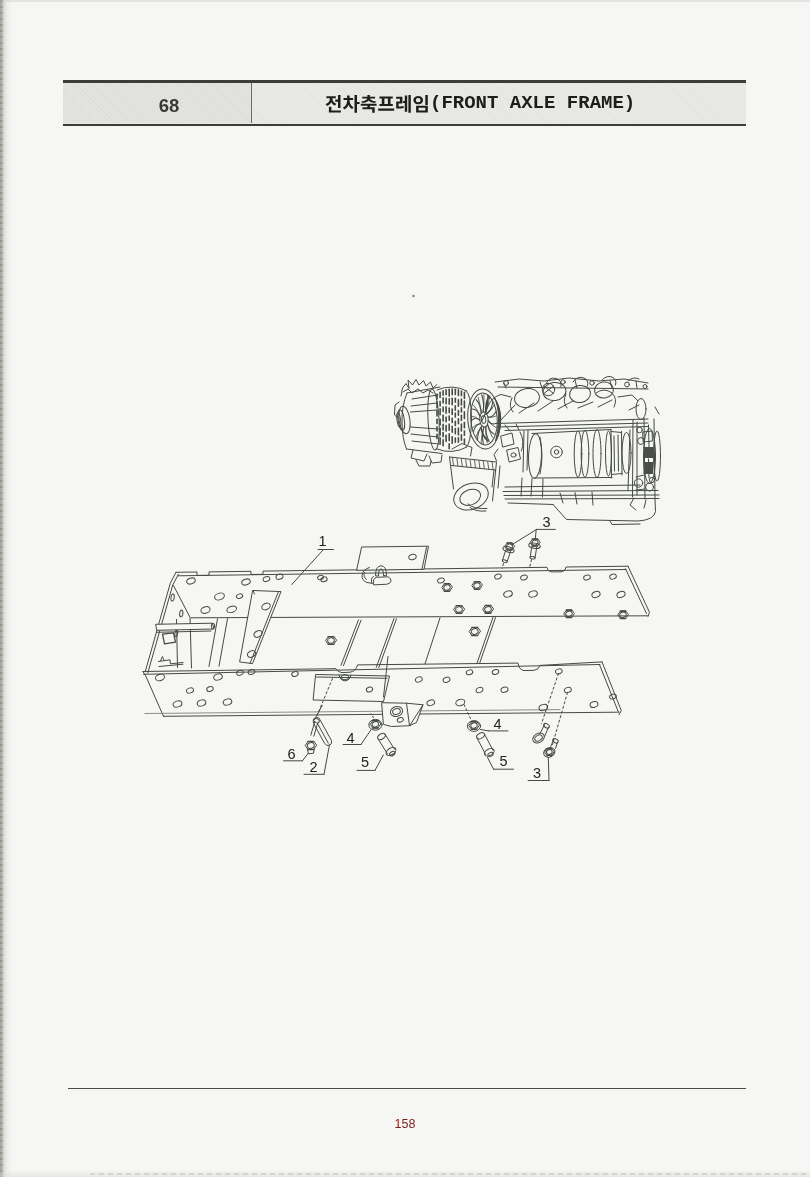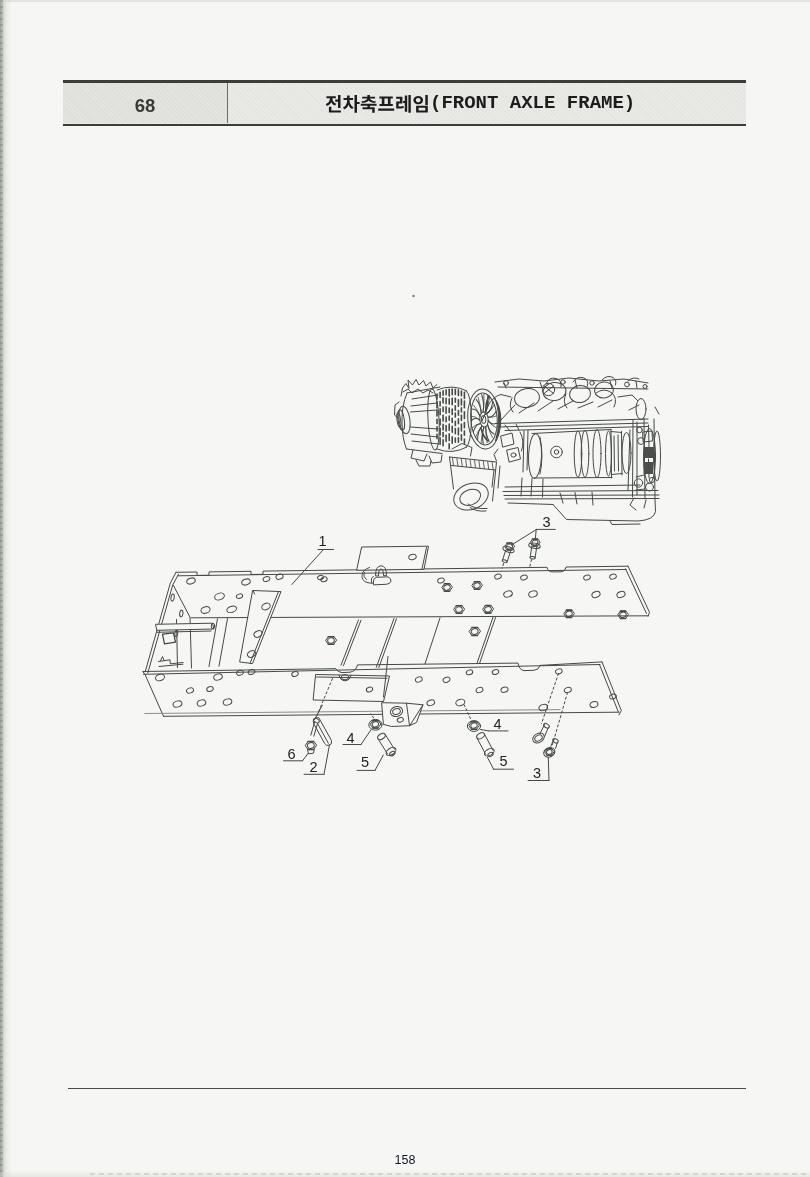--- a/index.html
+++ b/index.html
@@ -14,21 +14,21 @@
 
 <div class="abs" style="left:0;top:0;width:810px;height:2px;background:rgba(205,206,200,0.45);"></div>
 
 <div class="abs" style="left:0;top:0;width:3px;height:1177px;background:repeating-linear-gradient(180deg,rgba(110,118,106,0.35) 0 2px,rgba(160,166,155,0.15) 2px 6px);"></div>
 
 <div class="abs" style="left:0;top:1170px;width:810px;height:7px;background:linear-gradient(180deg,rgba(246,246,244,0) 0%,rgba(215,216,210,0.5) 100%);"></div>
 <div class="abs" style="left:90px;top:1173px;width:720px;height:2px;background:repeating-linear-gradient(90deg,rgba(150,154,144,0.5) 0 5px,rgba(205,207,200,0.12) 5px 9px);opacity:0.6;"></div>
 
 <div class="abs" style="left:63px;top:80px;width:683px;height:41px;border-top:3px solid #3c3c3a;border-bottom:2px solid #3c3c3a;background:repeating-linear-gradient(45deg, rgba(130,130,124,0.05) 0 1px, rgba(0,0,0,0) 1px 3px),#e9e9e6;"></div>
 
-<div class="abs" style="left:63px;top:83px;width:164px;height:40px;background:repeating-linear-gradient(45deg, rgba(130,130,124,0.06) 0 1px, rgba(0,0,0,0) 1px 3px),#e3e3e0;border-right:1.5px solid #6b6b68;line-height:46px;text-align:center;font-size:18.5px;font-weight:bold;color:#3a3a38;">68</div>
+<div class="abs" style="left:63px;top:83px;width:164px;height:40px;background:repeating-linear-gradient(45deg, rgba(130,130,124,0.06) 0 1px, rgba(0,0,0,0) 1px 3px),#e3e3e0;border-right:1.5px solid #6b6b68;line-height:46px;text-align:center;font-size:18.5px;font-weight:bold;color:#3a3a38;padding-left:24px;">68</div>
 
 <svg class="abs" style="left:325px;top:90px;" width="110" height="28" viewBox="0 0 110 28">
     <g transform="translate(0,21)">
       <path d="M10.2 -11.4H14.3V-9.3H10.2ZM13.0 -15.9H15.5V-3.1H13.0ZM3.9 -0.6H15.9V1.4H3.9ZM3.9 -4.2H6.4V0.6H3.9ZM4.8 -13.6H6.9V-12.5Q6.9 -10.8 6.4 -9.3Q5.8 -7.8 4.7 -6.7Q3.6 -5.6 1.9 -5.0L0.7 -7.0Q1.8 -7.4 2.6 -8.0Q3.3 -8.5 3.9 -9.3Q4.4 -10.0 4.6 -10.8Q4.8 -11.7 4.8 -12.5ZM5.4 -13.6H7.4V-12.5Q7.4 -11.5 7.8 -10.5Q8.2 -9.4 9.1 -8.6Q10.0 -7.8 11.4 -7.3L10.1 -5.4Q8.5 -5.9 7.5 -7.0Q6.4 -8.1 5.9 -9.5Q5.4 -10.9 5.4 -12.5ZM1.4 -14.7H10.8V-12.7H1.4Z M22.1 -11.3H24.1V-10.4Q24.1 -9.0 23.8 -7.7Q23.5 -6.3 22.9 -5.1Q22.3 -3.9 21.4 -3.0Q20.5 -2.1 19.3 -1.6L17.9 -3.5Q19.0 -4.0 19.8 -4.8Q20.6 -5.5 21.1 -6.5Q21.6 -7.4 21.9 -8.4Q22.1 -9.4 22.1 -10.4ZM22.7 -11.3H24.6V-10.4Q24.6 -9.5 24.9 -8.5Q25.1 -7.6 25.6 -6.7Q26.1 -5.8 26.8 -5.0Q27.6 -4.3 28.6 -3.8L27.2 -1.9Q26.1 -2.4 25.2 -3.3Q24.4 -4.2 23.8 -5.4Q23.2 -6.5 22.9 -7.8Q22.7 -9.1 22.7 -10.4ZM18.5 -13.0H28.1V-11.1H18.5ZM22.1 -15.5H24.6V-12.0H22.1ZM29.5 -15.9H32.0V1.7H29.5ZM31.5 -9.1H34.6V-7.0H31.5Z M42.4 -5.8H44.9V-3.2H42.4ZM35.7 -7.2H51.6V-5.2H35.7ZM37.5 -3.8H49.7V1.7H47.2V-1.8H37.5ZM42.4 -15.9H44.9V-13.3H42.4ZM42.3 -13.1H44.5V-12.8Q44.5 -11.8 44.0 -10.9Q43.6 -10.1 42.6 -9.4Q41.7 -8.8 40.3 -8.4Q39.0 -8.0 37.1 -7.9L36.4 -9.8Q38.0 -9.9 39.1 -10.1Q40.2 -10.4 40.9 -10.9Q41.6 -11.3 41.9 -11.8Q42.3 -12.3 42.3 -12.8ZM42.9 -13.1H45.1V-12.8Q45.1 -12.3 45.4 -11.8Q45.7 -11.3 46.4 -10.9Q47.1 -10.4 48.2 -10.1Q49.3 -9.9 50.9 -9.8L50.2 -7.9Q48.4 -8.0 47.0 -8.4Q45.7 -8.8 44.7 -9.4Q43.8 -10.1 43.3 -10.9Q42.9 -11.8 42.9 -12.8ZM37.2 -14.3H50.1V-12.4H37.2Z M53.2 -2.4H69.2V-0.3H53.2ZM54.4 -14.4H67.8V-12.4H54.4ZM54.5 -7.1H67.8V-5.1H54.5ZM56.8 -12.5H59.4V-6.9H56.8ZM62.9 -12.5H65.5V-6.9H62.9Z M71.2 -4.5H72.4Q74.0 -4.5 75.5 -4.6Q77.0 -4.6 78.6 -4.9L78.8 -2.9Q77.1 -2.6 75.6 -2.5Q74.1 -2.4 72.4 -2.4H71.2ZM71.1 -14.2H77.4V-7.5H73.6V-3.7H71.2V-9.4H74.9V-12.2H71.1ZM83.4 -15.9H85.8V1.7H83.4ZM78.1 -9.9H80.8V-7.9H78.1ZM79.8 -15.6H82.2V0.8H79.8Z M100.3 -15.9H102.8V-5.9H100.3ZM91.1 -5.2H102.8V1.5H91.1ZM100.3 -3.2H93.6V-0.5H100.3ZM93.2 -15.1Q94.6 -15.1 95.7 -14.6Q96.7 -14.0 97.4 -13.1Q98.0 -12.1 98.0 -10.9Q98.0 -9.7 97.4 -8.7Q96.7 -7.7 95.7 -7.2Q94.6 -6.7 93.2 -6.7Q91.8 -6.7 90.8 -7.2Q89.7 -7.7 89.1 -8.7Q88.4 -9.7 88.4 -10.9Q88.4 -12.1 89.1 -13.1Q89.7 -14.0 90.8 -14.6Q91.8 -15.1 93.2 -15.1ZM93.2 -13.0Q92.6 -13.0 92.0 -12.8Q91.5 -12.5 91.2 -12.0Q90.9 -11.6 90.9 -10.9Q90.9 -10.2 91.2 -9.7Q91.5 -9.3 92.0 -9.0Q92.6 -8.8 93.2 -8.8Q93.9 -8.8 94.4 -9.0Q94.9 -9.3 95.2 -9.7Q95.5 -10.2 95.5 -10.9Q95.5 -11.6 95.2 -12.0Q94.9 -12.5 94.4 -12.8Q93.9 -13.0 93.2 -13.0Z" fill="#1d1d1c"></path>
     </g>
   </svg>
 <div class="abs" style="left:430px;top:83px;width:320px;height:40px;line-height:40px;font-size:19px;font-weight:bold;color:#1d1d1c;font-family:Liberation Mono, monospace;">(FRONT AXLE FRAME)</div>
 
 <svg class="abs" style="left:0;top:0;" width="810" height="1177" viewBox="0 0 810 1177" fill="none" stroke="#454a44" stroke-width="1" stroke-linejoin="round" stroke-linecap="round" font-family="Liberation Sans, sans-serif">
 <g>
@@ -623,13 +623,13 @@
 <g>
         <text fill="#222" stroke="none" x="318.5" y="546" font-size="14.5">1</text>
         <line x1="318.0" y1="549.5" x2="333.5" y2="549.5"></line>
         <line x1="323.5" y1="549.5" x2="291.8" y2="584.5"></line>
       </g>
 </g>
 </svg>
 
 <div class="abs" style="left:68px;top:1088px;width:678px;height:0;border-top:1.2px solid #4a4a48;"></div>
 
-<div class="abs" style="left:0;top:1117px;width:810px;text-align:center;font-size:12.5px;color:#0f172a;margin-top:36px;">158</div>
+<div class="abs" style="left:0;top:1117px;width:810px;text-align:center;font-size:12.5px;color:#7f1d1d;">158</div>
 
 </body></html>

